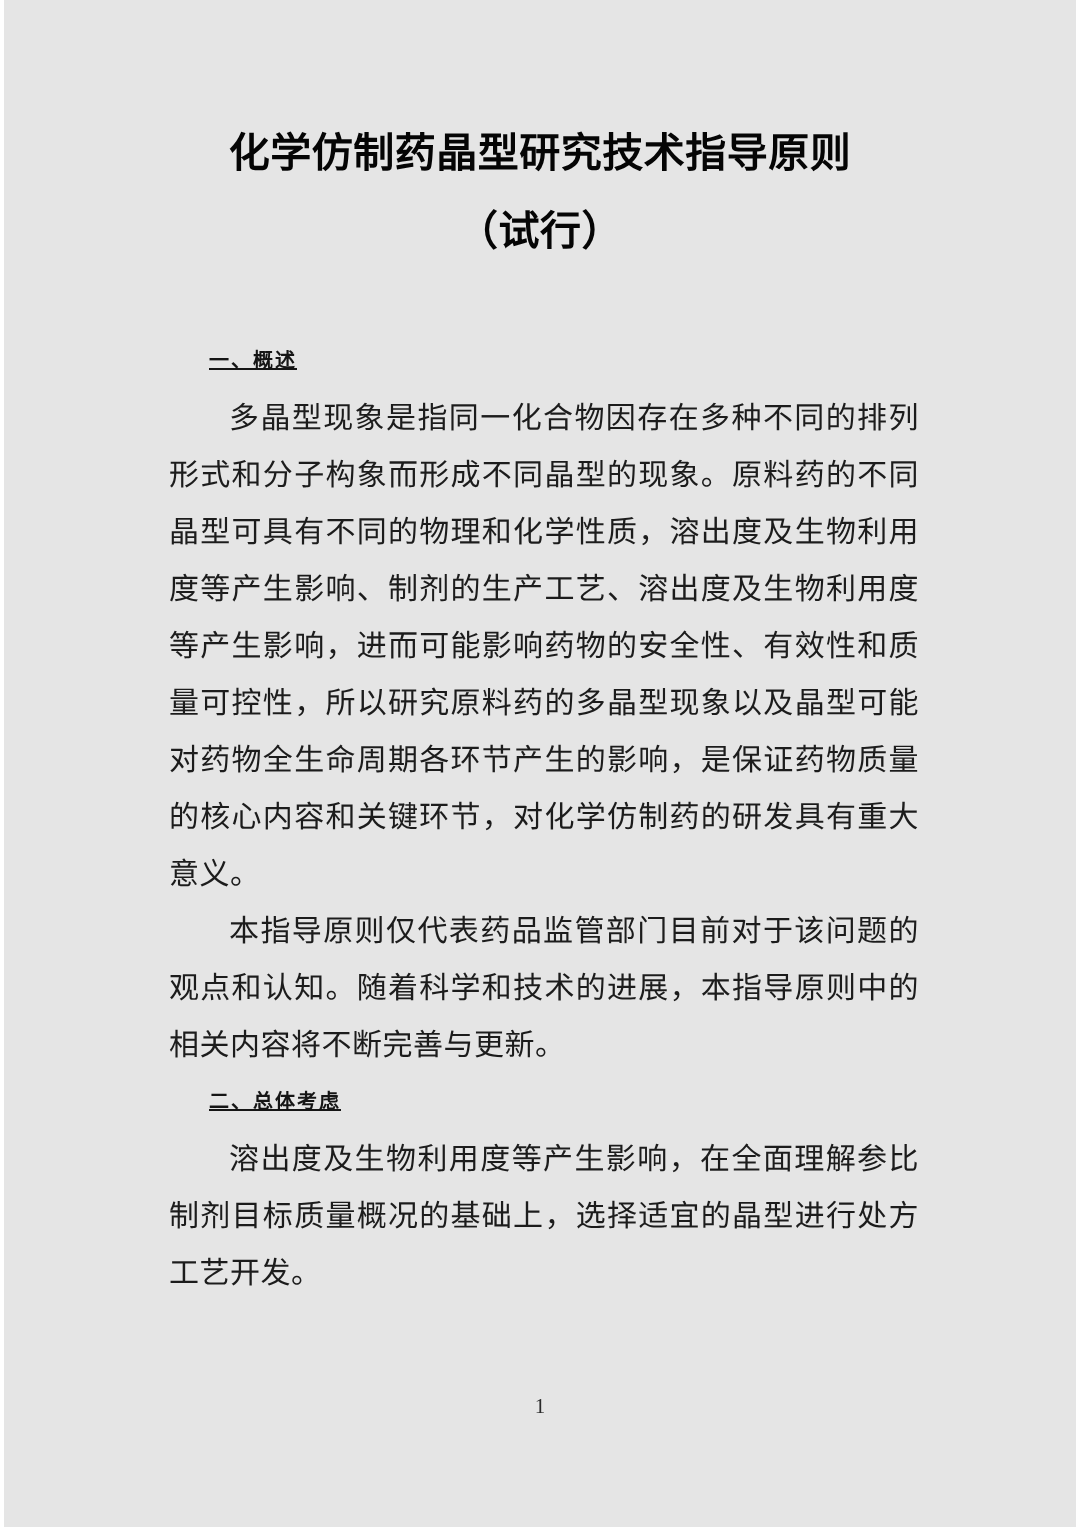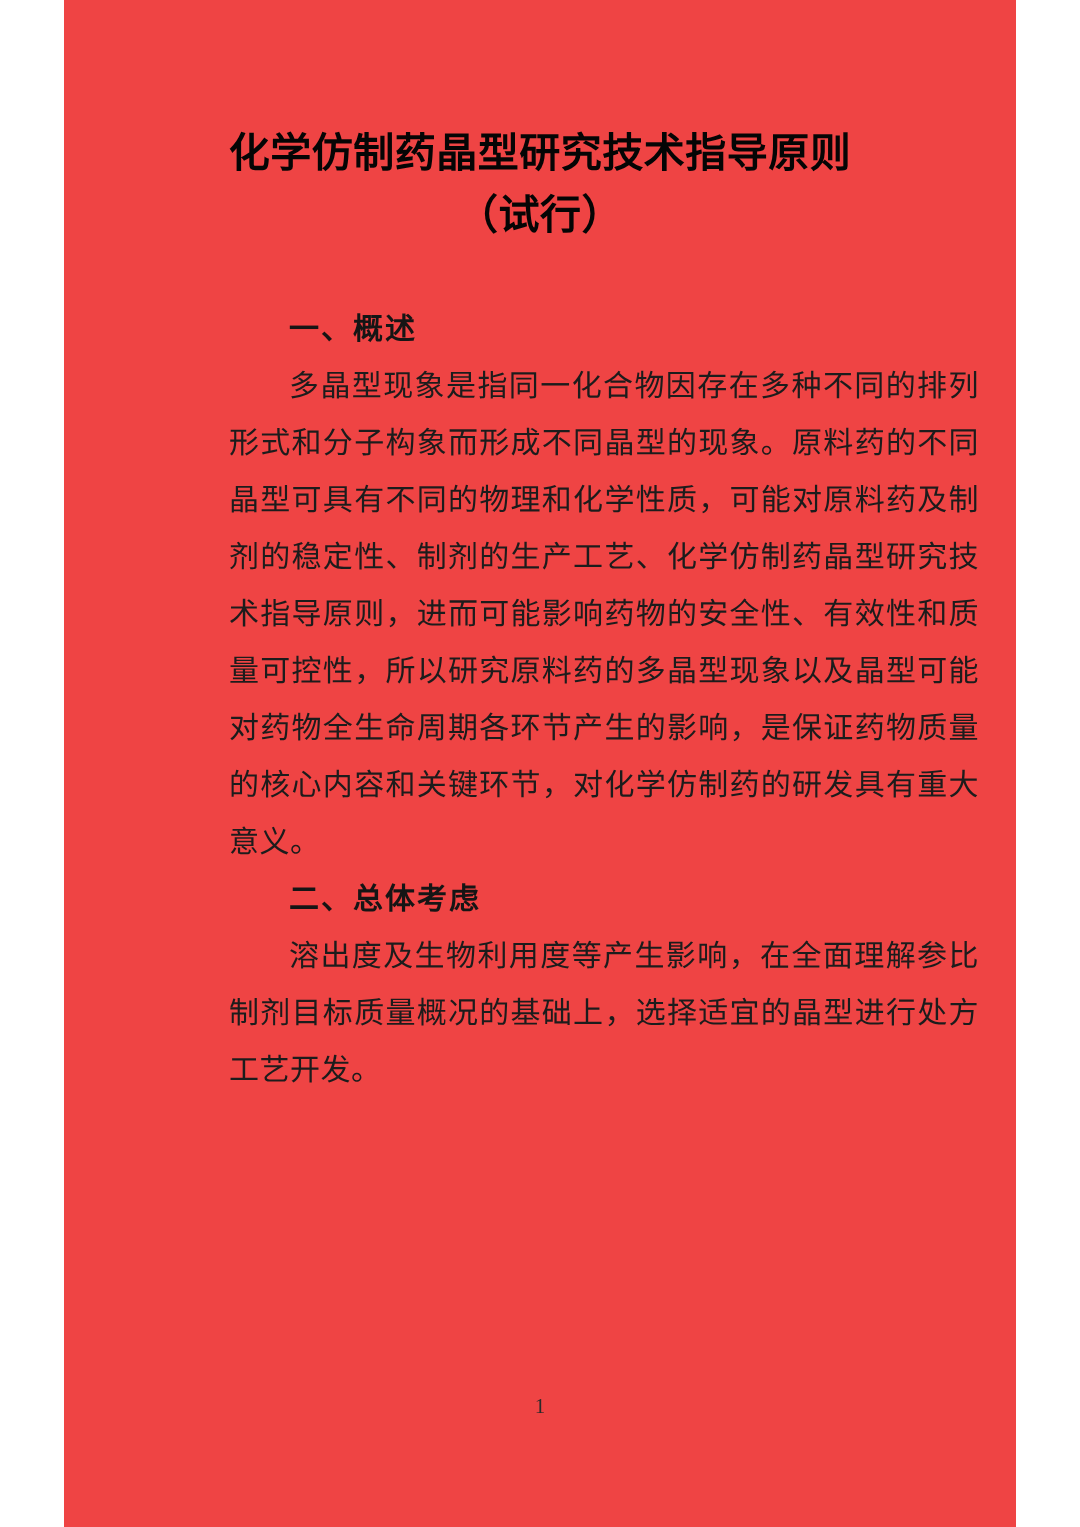--- a/index.html
+++ b/index.html
@@ -2,66 +2,67 @@
 <html lang="zh-CN"><head>
 <meta charset="utf-8">
 <style>
   html, body {
     margin: 0;
     padding: 0;
     background: #ffffff;
   }
   .page {
     position: relative;
-    width: 952px;
+    width: 1072px;
     height: 1527px;
     margin: 0 auto;
-    background: #ef4444;
+    background: #e5e5e5;
     color: #1a1a1a;
     font-family: "Liberation Serif", "DejaVu Serif", serif;
     overflow: hidden;
     box-sizing: border-box;
   }
   .title-block {
     padding-top: 122px;
     width: 100%;
     text-align: center;
   }
   .doc-title {
     margin: 0;
     font-size: 41px;
     line-height: 62px;
     font-weight: 700;
     letter-spacing: 0.5px;
     color: #050505;
     font-family: "Liberation Serif", "DejaVu Serif", serif;
   }
   .doc-subtitle {
-    margin: 0;
+    margin: 16px;
     font-size: 41px;
     line-height: 62px;
     font-weight: 700;
     letter-spacing: 0.5px;
     color: #050505;
     font-family: "Liberation Serif", "DejaVu Serif", serif;
   }
   .content {
     width: 750px;
     margin-left: 165px;
     padding-top: 54px;
   }
   .section-heading {
     margin: 0;
     font-family: "Liberation Sans", "DejaVu Sans", sans-serif;
-    font-size: 30px;
+    font-size: 20px;
     line-height: 57px;
     font-weight: 700;
     letter-spacing: 2px;
     text-indent: 2em;
     color: #151515;
+    text-decoration: underline;
   }
   .body-paragraph {
     margin: 0;
     font-size: 30px;
     line-height: 57px;
     text-align: justify;
     text-indent: 2em;
     letter-spacing: 0.5px;
     color: #1c1c1c;
   }
@@ -84,21 +85,22 @@
 
 <div class="page">
 
   <div class="title-block">
     <h1 class="doc-title">化学仿制药晶型研究技术指导原则</h1>
     <h2 class="doc-subtitle">（试行）</h2>
   </div>
 
   <main class="content" id="doc-body">
       <h3 class="section-heading">一、概述</h3>
-      <p class="body-paragraph">多晶型现象是指同一化合物因存在多种不同的排列形式和分子构象而形成不同晶型的现象。原料药的不同晶型可具有不同的物理和化学性质，可能对原料药及制剂的稳定性、制剂的生产工艺、化学仿制药晶型研究技术指导原则，进而可能影响药物的安全性、有效性和质量可控性，所以研究原料药的多晶型现象以及晶型可能对药物全生命周期各环节产生的影响，是保证药物质量的核心内容和关键环节，对化学仿制药的研发具有重大意义。</p>
+      <p class="body-paragraph">多晶型现象是指同一化合物因存在多种不同的排列形式和分子构象而形成不同晶型的现象。原料药的不同晶型可具有不同的物理和化学性质，溶出度及生物利用度等产生影响、制剂的生产工艺、溶出度及生物利用度等产生影响，进而可能影响药物的安全性、有效性和质量可控性，所以研究原料药的多晶型现象以及晶型可能对药物全生命周期各环节产生的影响，是保证药物质量的核心内容和关键环节，对化学仿制药的研发具有重大意义。</p>
+      <p class="body-paragraph">本指导原则仅代表药品监管部门目前对于该问题的观点和认知。随着科学和技术的进展，本指导原则中的相关内容将不断完善与更新。</p>
       <h3 class="section-heading">二、总体考虑</h3>
       <p class="body-paragraph">溶出度及生物利用度等产生影响，在全面理解参比制剂目标质量概况的基础上，选择适宜的晶型进行处方工艺开发。</p>
     </main>
 
   <footer class="page-footer">
     <span class="page-number">1</span>
   </footer>
 
 </div>
 

